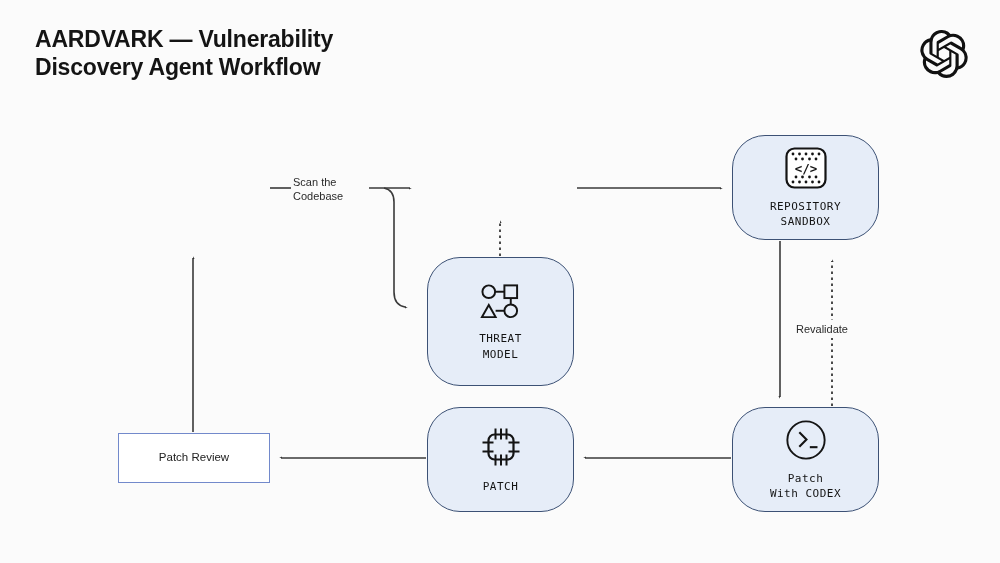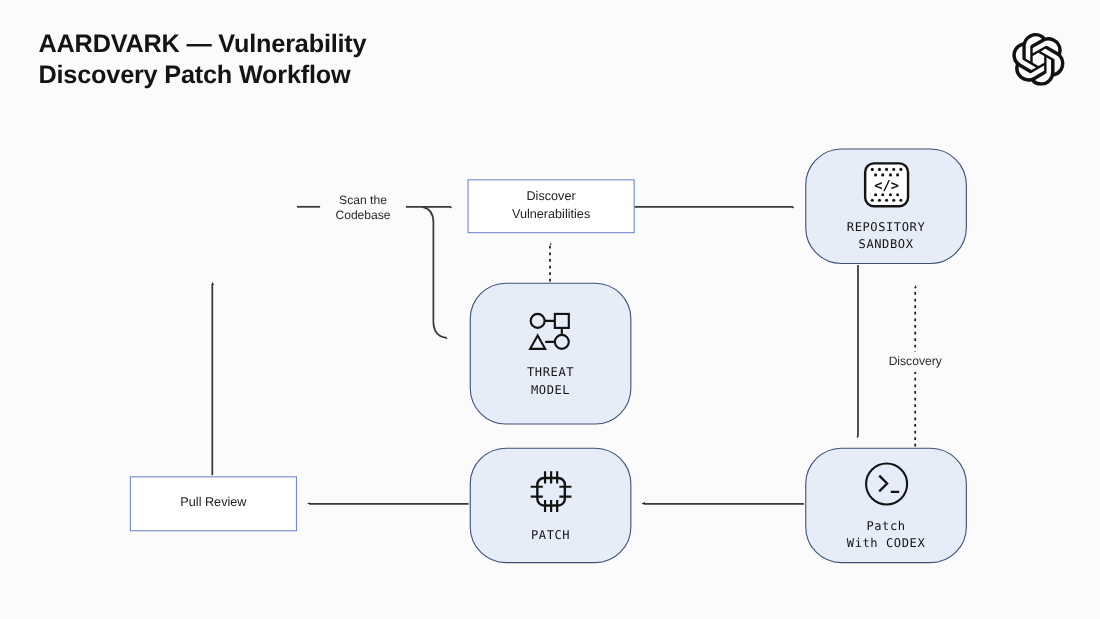--- a/index.html
+++ b/index.html
@@ -38,44 +38,40 @@
     font-family:"DejaVu Sans Mono","Liberation Mono",monospace;
     font-size:11px;line-height:1.4;letter-spacing:.5px;color:var(--text);
     white-space:pre-line;
   }
   .sans-label{
     font-size:11.5px;line-height:1.35;color:#222;white-space:pre-line;
   }
   .edges{position:absolute;inset:0;width:1000px;height:563px;pointer-events:none}
   .edge-label{
     position:absolute;background:var(--page-bg);
-    font-size:11px;line-height:1.3;color:#2a2a2a;text-align:center;
+    font-size:11px;line-height:1.3;color:#2a2a2a;
     white-space:pre-line;padding:2px 2px;
   }
   .icon{display:flex;align-items:center;justify-content:center}
 </style>
 </head>
 <body>
 
 <div class="stage">
 
   <h1 class="title">AARDVARK — Vulnerability
-Discovery Patch Workflow</h1>
+Discovery Agent Workflow</h1>
 
   <div class="logo">
     <svg viewBox="0 0 24 24" aria-hidden="true">
       <path fill="#111" d="M22.2819 9.8211a5.9847 5.9847 0 0 0-.5157-4.9108 6.0462 6.0462 0 0 0-6.5098-2.9A6.0651 6.0651 0 0 0 4.9807 4.1818a5.9847 5.9847 0 0 0-3.9977 2.9 6.0462 6.0462 0 0 0 .7427 7.0966 5.98 5.98 0 0 0 .511 4.9107 6.051 6.051 0 0 0 6.5146 2.9001A5.9847 5.9847 0 0 0 13.2599 24a6.0557 6.0557 0 0 0 5.7718-4.2058 5.9894 5.9894 0 0 0 3.9977-2.9001 6.0557 6.0557 0 0 0-.7475-7.073zM13.2599 22.43a4.4755 4.4755 0 0 1-2.8764-1.0408l.1419-.0804 4.7783-2.7582a.7948.7948 0 0 0 .3927-.6813v-6.7369l2.02 1.1686a.071.071 0 0 1 .038.0615v5.5826a4.504 4.504 0 0 1-4.4945 4.4849zm-9.6607-4.1254a4.4708 4.4708 0 0 1-.5346-3.0137l.142.0852 4.783 2.7582a.7712.7712 0 0 0 .7806 0l5.8428-3.3685v2.3324a.0804.0804 0 0 1-.0332.0615L9.74 19.9502a4.4992 4.4992 0 0 1-6.1408-1.6456zM2.3408 7.8956a4.485 4.485 0 0 1 2.3655-1.9728V11.6a.7664.7664 0 0 0 .3879.6765l5.8144 3.3543-2.0201 1.1685a.0757.0757 0 0 1-.071 0l-4.8303-2.7865A4.504 4.504 0 0 1 2.3408 7.8956zm16.5963 3.8558L13.1038 8.364 15.1192 7.2a.0757.0757 0 0 1 .071 0l4.8303 2.7913a4.4944 4.4944 0 0 1-.6765 8.1042v-5.6772a.79.79 0 0 0-.3878-.6669zm2.0107-3.0231l-.142-.0852-4.7735-2.7818a.7759.7759 0 0 0-.7854 0L9.409 9.2297V6.8974a.0662.0662 0 0 1 .0284-.0615l4.8303-2.7866a4.4992 4.4992 0 0 1 6.6802 4.66zM8.3065 12.863l-2.02-1.1638a.0804.0804 0 0 1-.038-.0567V6.0742a4.4992 4.4992 0 0 1 7.3757-3.4537l-.142.0805L8.704 5.459a.7948.7948 0 0 0-.3927.6813zm1.0976-2.3654l2.602-1.4998 2.6069 1.4998v2.9994l-2.5974 1.4997-2.6067-1.4997z"></path>
     </svg>
   </div>
 
 
-  <div class="node node-rect" style="left:425px;top:163px;width:152px;height:49px">
-    <div class="sans-label">Discover
-Vulnerabilities</div>
-  </div>
 
   <div class="node node-round" style="left:427px;top:257px;width:147px;height:129px">
     <span class="icon">
       <svg width="47" height="41" viewBox="0 0 48 42" fill="none" stroke="#141414" stroke-width="2">
         <circle cx="12" cy="11" r="6.5"></circle>
         <rect x="28" y="4.5" width="13" height="13"></rect>
         <line x1="18.5" y1="11" x2="28" y2="11"></line>
         <line x1="34.5" y1="17.5" x2="34.5" y2="24"></line>
         <circle cx="34.5" cy="30.5" r="6.5"></circle>
         <path d="M12 24.5 L19 37 L5 37 Z"></path>
@@ -142,21 +138,21 @@
         <line x1="4.5" y1="18.5" x2="15.5" y2="18.5"></line>
           <line x1="4.5" y1="27.5" x2="15.5" y2="27.5"></line>
         <line x1="30.5" y1="18.5" x2="41.5" y2="18.5"></line>
           <line x1="30.5" y1="27.5" x2="41.5" y2="27.5"></line>
       </svg>
     </span>
     <div class="mono-label">PATCH</div>
   </div>
 
   <div class="node node-rect" style="left:118px;top:433px;width:152px;height:50px">
-    <div class="sans-label">Pull Review</div>
+    <div class="sans-label">Patch Review</div>
   </div>
 
   <svg class="edges" viewBox="0 0 1000 563">
     <defs>
       <marker id="arrow" markerUnits="userSpaceOnUse" markerWidth="16" markerHeight="16" refX="1" refY="0" orient="auto">
         <path d="M-7,-4.5 L1,0 L-7,4.5" fill="none" stroke="#333" stroke-width="1.8"></path>
       </marker>
     </defs>
     <g fill="none" stroke="var(--line)" stroke-width="1.6">
       <path d="M270,188 L297,188"></path>
@@ -169,15 +165,15 @@
       <path d="M193,432 L193,258" marker-end="url(#arrow)"></path>
     </g>
     <g fill="none" stroke="#1f1f1f" stroke-width="1.6" stroke-dasharray="2.5 3.5">
       <path d="M500,256 L500,222" marker-end="url(#arrow)"></path>
       <path d="M832,406 L832,261" marker-end="url(#arrow)"></path>
     </g>
   </svg>
 
   <div class="edge-label" style="left:291px;top:173px;width:78px">Scan the
 Codebase</div>
-  <div class="edge-label" style="left:794px;top:320px;width:76px">Discovery</div>
+  <div class="edge-label" style="left:794px;top:320px;width:76px">Revalidate</div>
 
 </div>
 
 </body></html>

